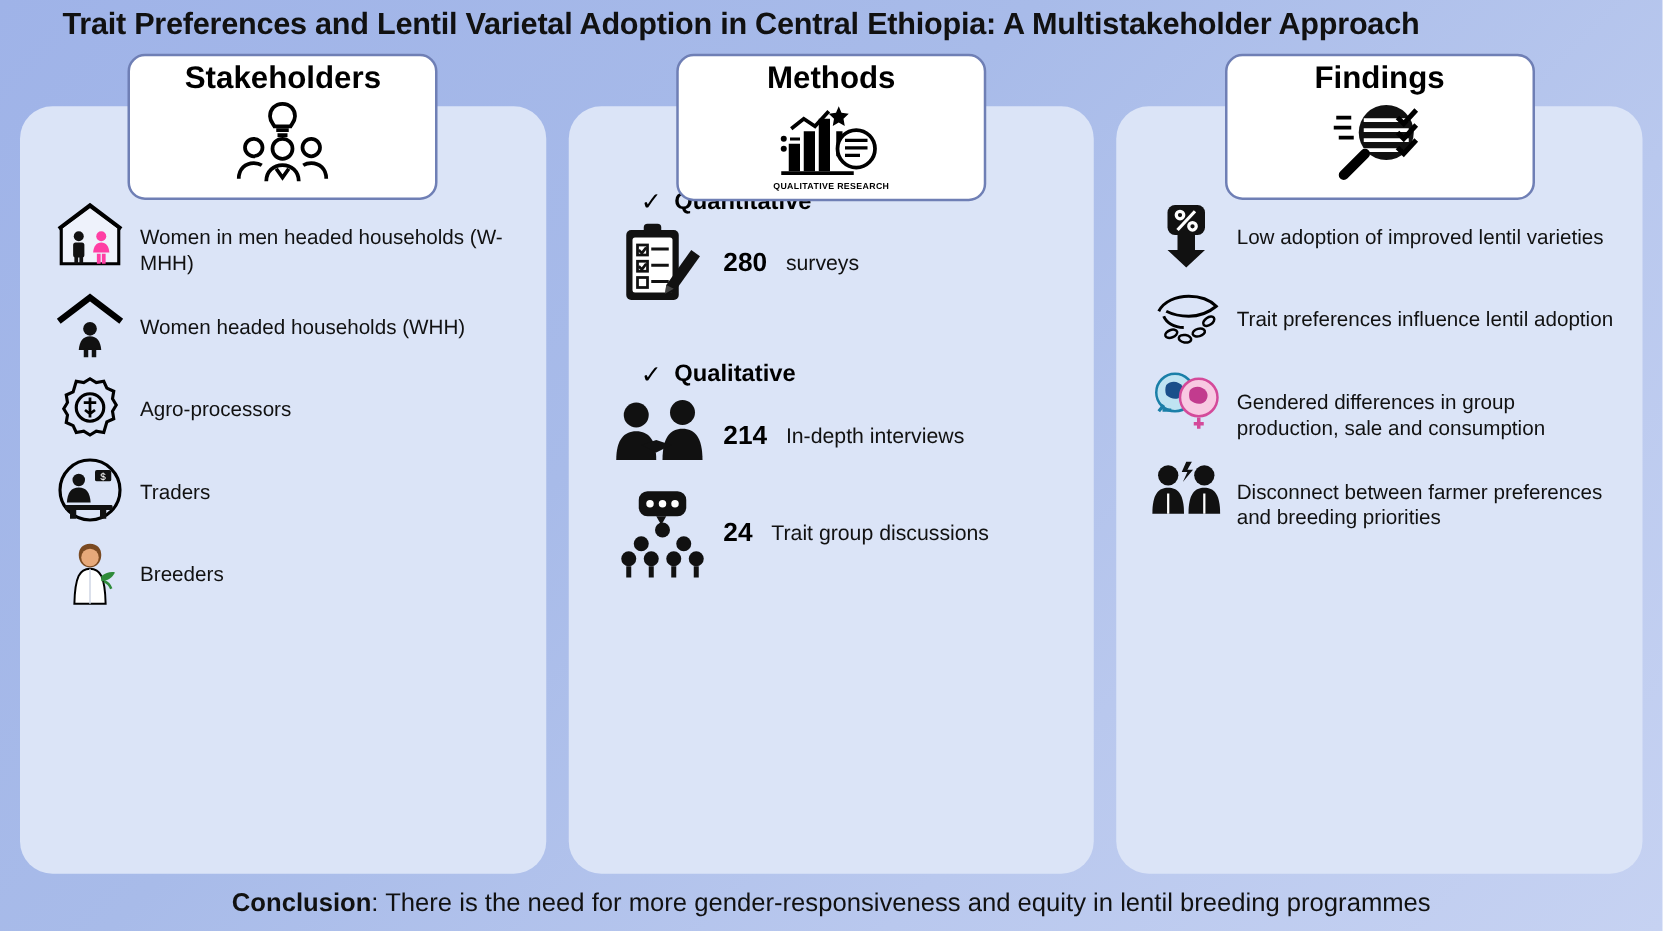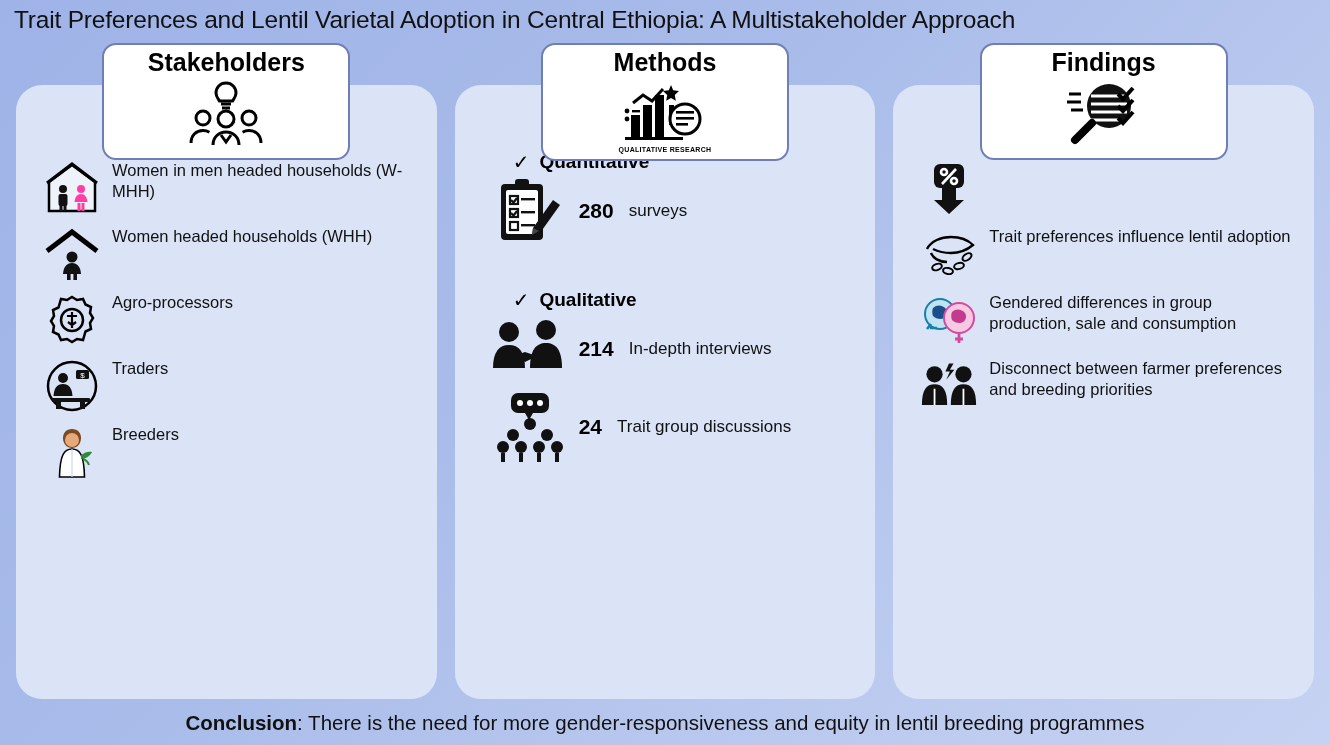--- a/index.html
+++ b/index.html
@@ -21,24 +21,25 @@
     box-sizing: border-box;
     display: flex;
     flex-direction: column;
   }
   .title-bar {
     padding: 6px 10px 4px 14px;
     flex: 0 0 auto;
   }
   .title-bar .title {
     font-size: 24.5px;
-    font-weight: normal;
+    font-weight: bold;
     color: #111111;
     letter-spacing: -0.2px;
     line-height: 1.12;
+    margin-left: 36px;
   }
   .columns {
     flex: 1 1 auto;
     display: flex;
     flex-direction: row;
     gap: 18px;
     padding: 6px 16px 0 16px;
     box-sizing: border-box;
   }
   .col {
@@ -102,21 +103,21 @@
     height: 56px;
     display: flex;
     align-items: center;
     justify-content: center;
   }
   .item .ico svg { display: block; }
   .item .txt {
     font-size: 16.5px;
     color: #111;
     line-height: 1.25;
-    padding-top: 0;
+    padding-top: 20px;
   }
 
   
   .method-block { padding: 0 6px 0 26px; }
   .check-line {
     display: flex;
     align-items: center;
     gap: 10px;
     margin: 10px 0 2px 22px;
   }
@@ -422,20 +423,21 @@
             <svg width="50" height="56" viewBox="0 0 50 56">
               <rect x="10" y="4" width="30" height="24" rx="6" fill="#111"></rect>
               <g stroke="#fff" stroke-width="2.6" fill="none">
                 <circle cx="20" cy="12" r="3"></circle>
                   <circle cx="30" cy="21" r="3"></circle>
                 <path d="M32 9 18 24"></path>
               </g>
               <path d="M18 28h14v12h8L25 54 10 40h8z" fill="#111"></path>
             </svg>
           </span>
+          <span class="txt">Low adoption of improved lentil varieties</span>
         </div>
 
         <div class="item">
           <span class="ico">
             <svg width="56" height="50" viewBox="0 0 56 50">
               <path d="M6 20c4-8 14-12 24-12 9 0 17 3 22 8-6 5-14 8-22 8-8 0-14-2-18-4" fill="none" stroke="#000" stroke-width="2.4"></path>
               <path d="M10 24c2 5 8 9 16 9" fill="none" stroke="#000" stroke-width="2.4"></path>
               <g fill="none" stroke="#000" stroke-width="2">
                 <ellipse cx="16" cy="38" rx="5" ry="3" transform="rotate(-20 16 38)"></ellipse>
                 <ellipse cx="27" cy="42" rx="5" ry="3" transform="rotate(10 27 42)"></ellipse>

